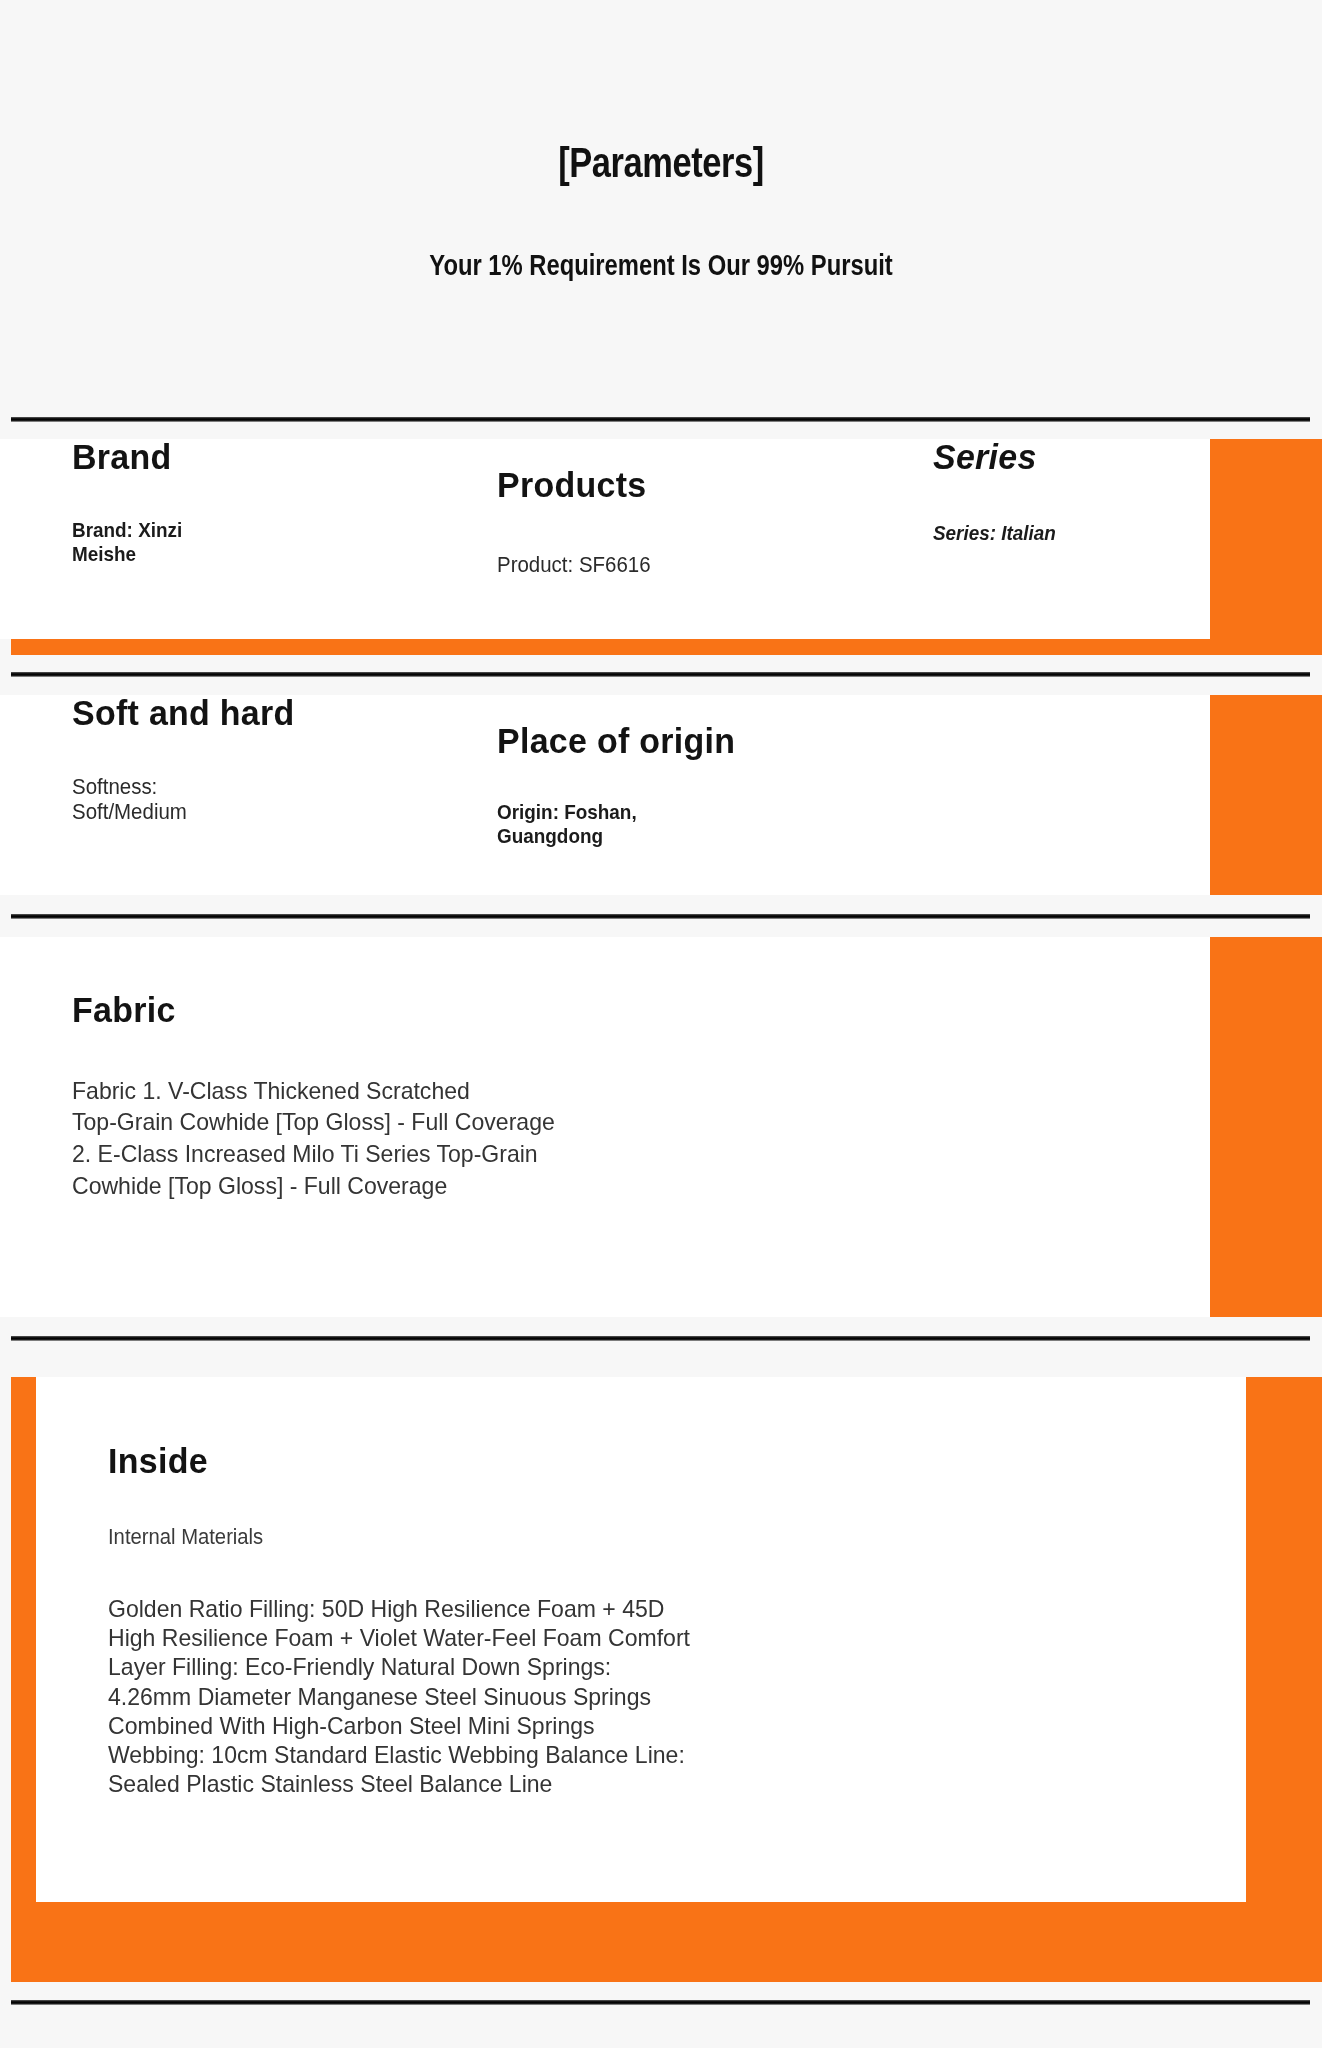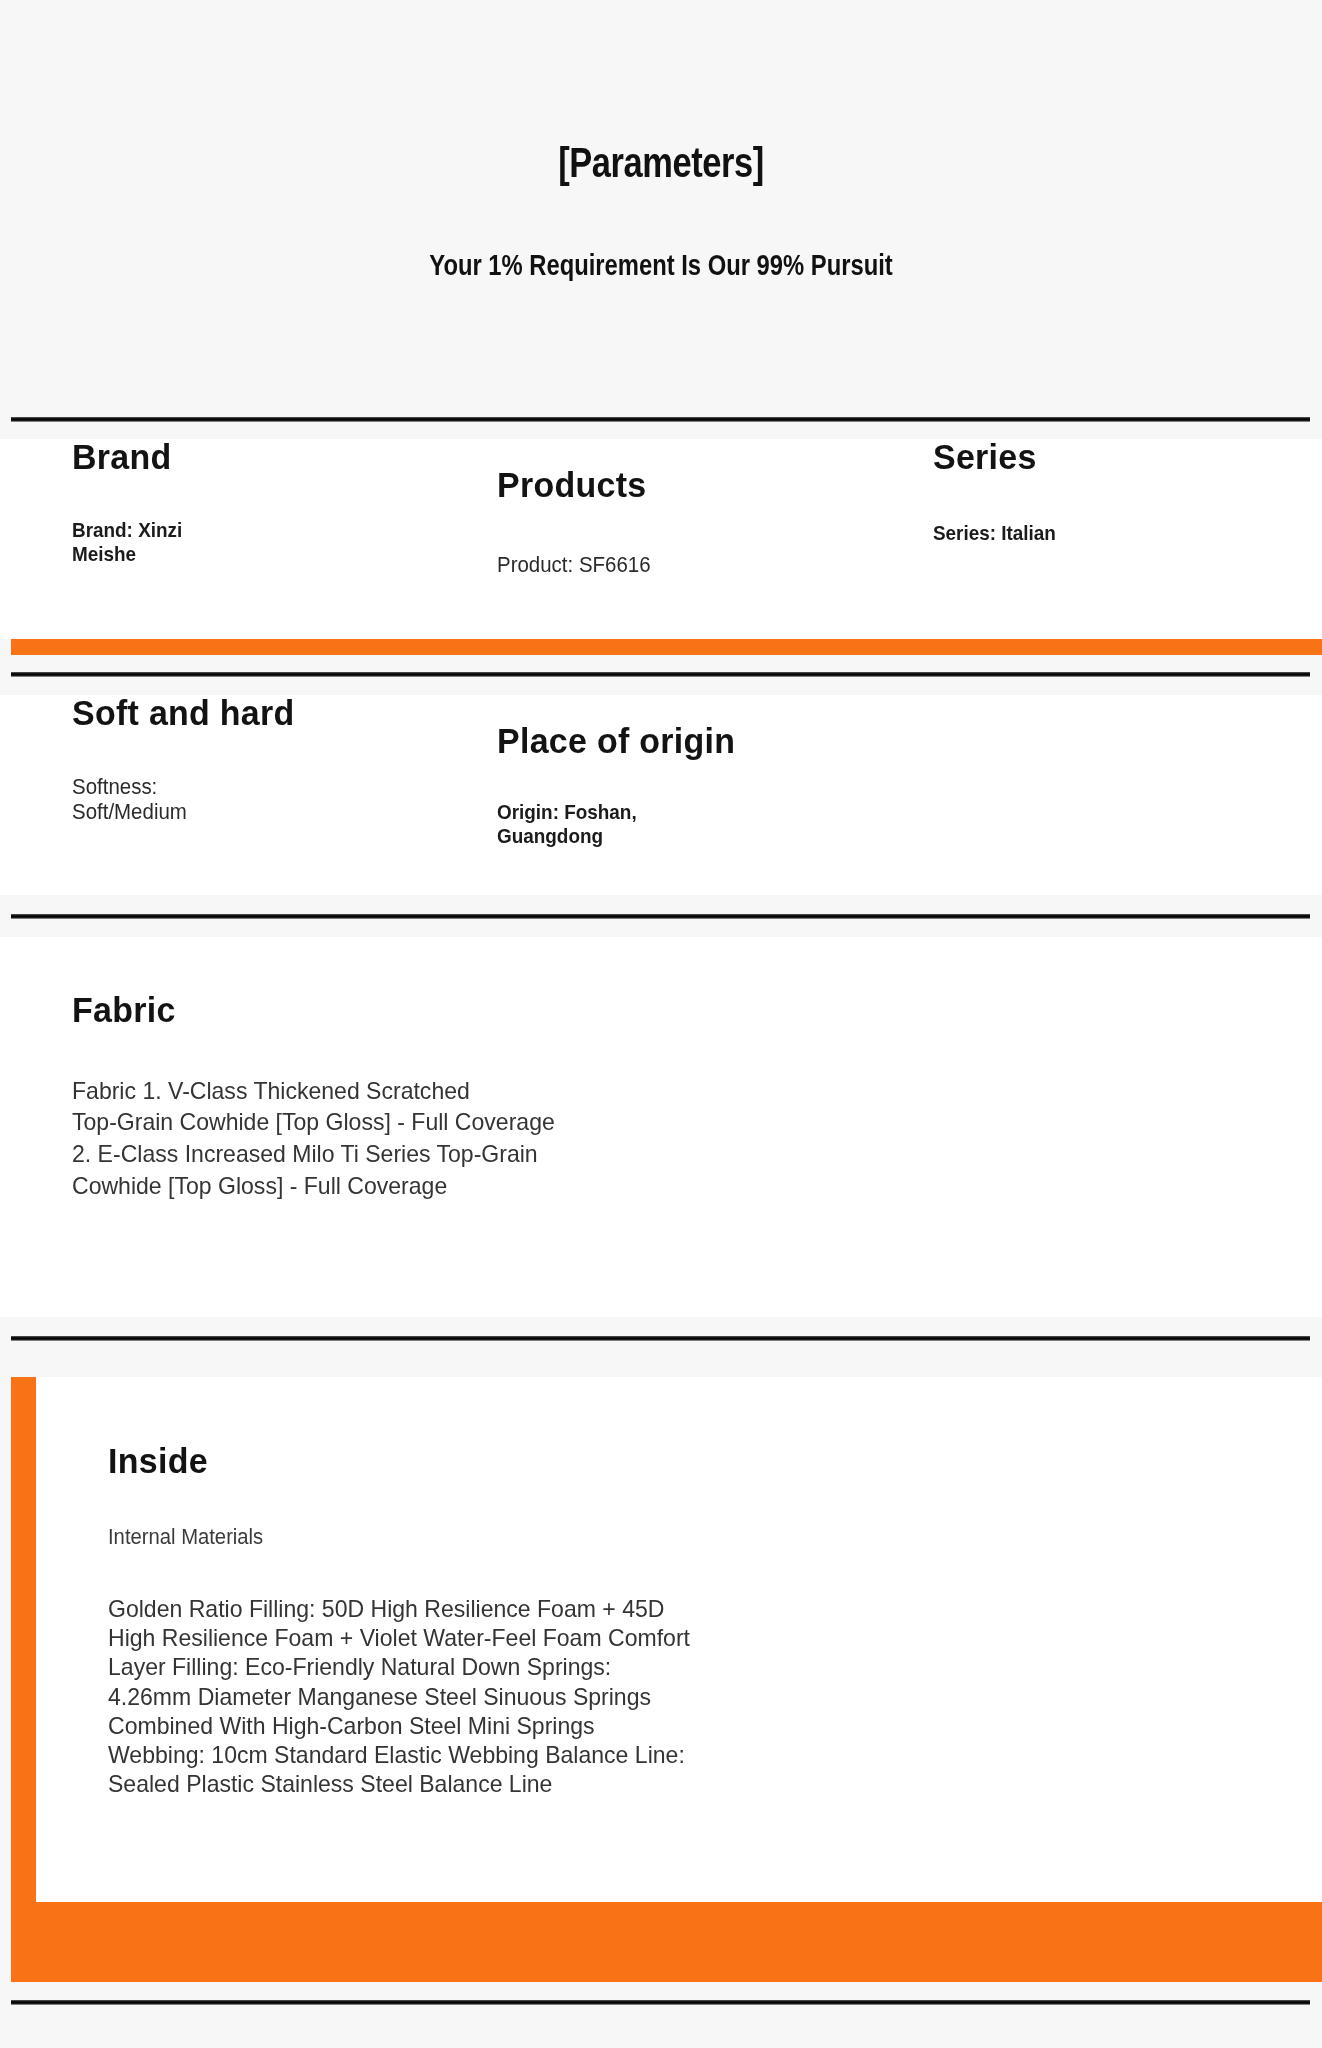--- a/index.html
+++ b/index.html
@@ -86,30 +86,30 @@
     width: 1299px;
     height: 5px;
     background: linear-gradient(to bottom,
                 #6a6a6a 0%, #1a1a1a 22%, #000000 55%, #2b2b2b 80%, #cfcfcf 100%);
   }
 
   
   .section {
     position: absolute;
     left: 0;
-    width: 1322px;
+    width: 1210px;
     background: #ffffff;
   }
   .col {
     position: absolute;
     top: 0;
   }
   .col-1 { left: 72px; }
   .col-2 { left: 497px; margin-top: 28px; }
-  .col-3 { left: 933px; }
+  .col-3 { left: 933px; font-style: italic; }
 
   .field-title {
     font-size: 35px;
     font-weight: 700;
     color: #131313;
     letter-spacing: 0.3px;
     line-height: 1.05;
     white-space: nowrap;
     margin: 0;
   }

